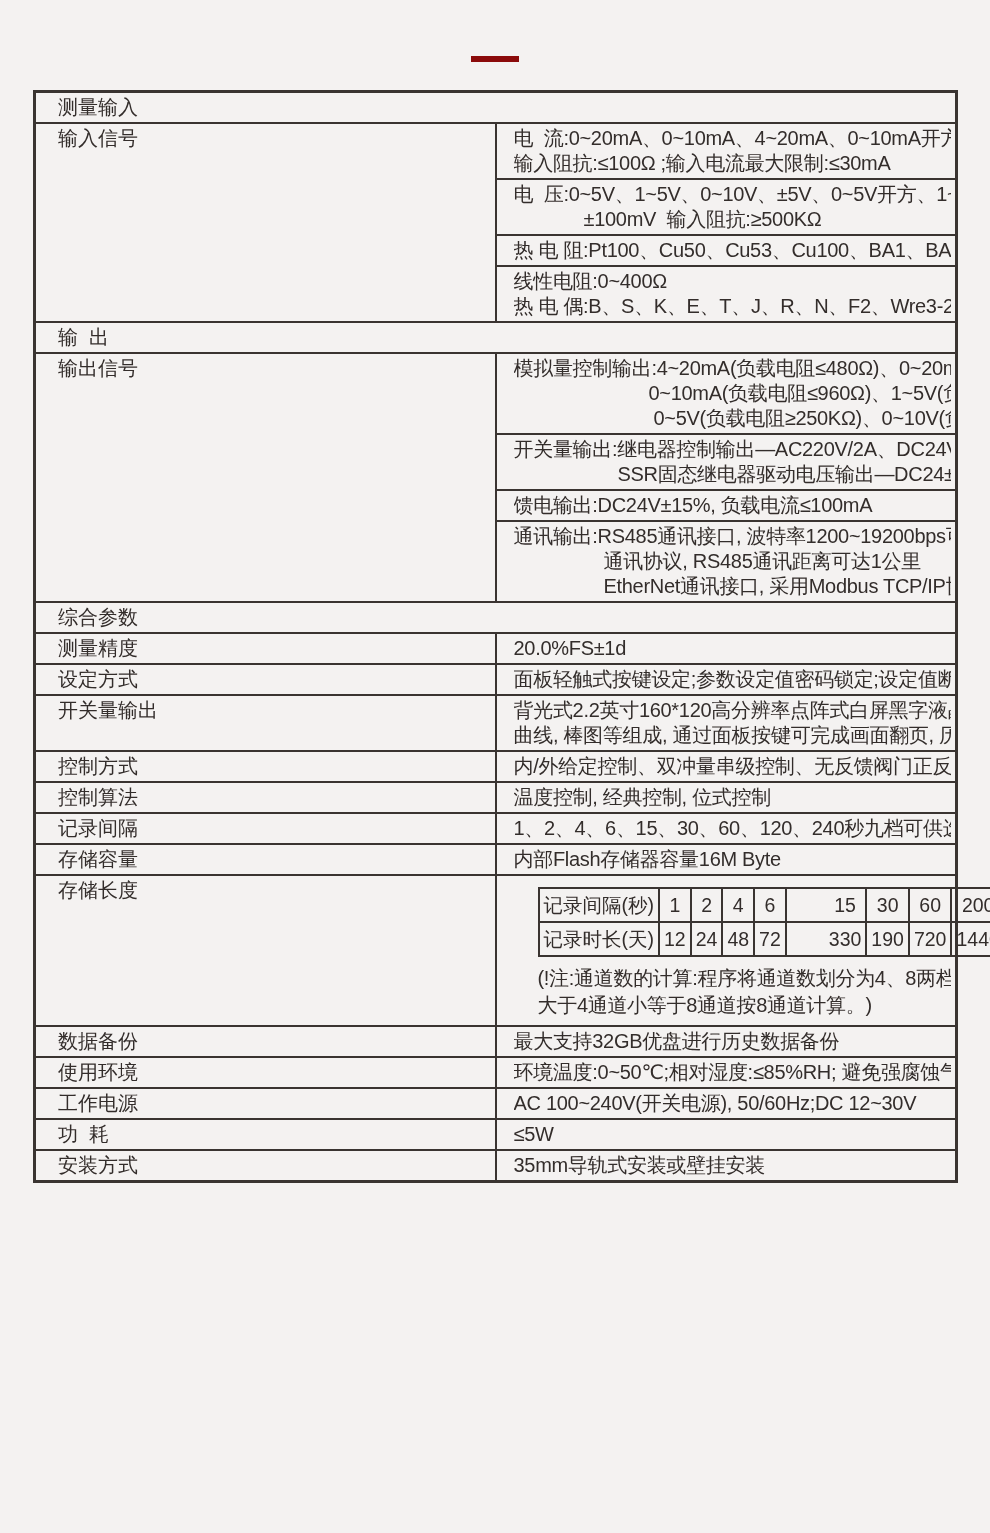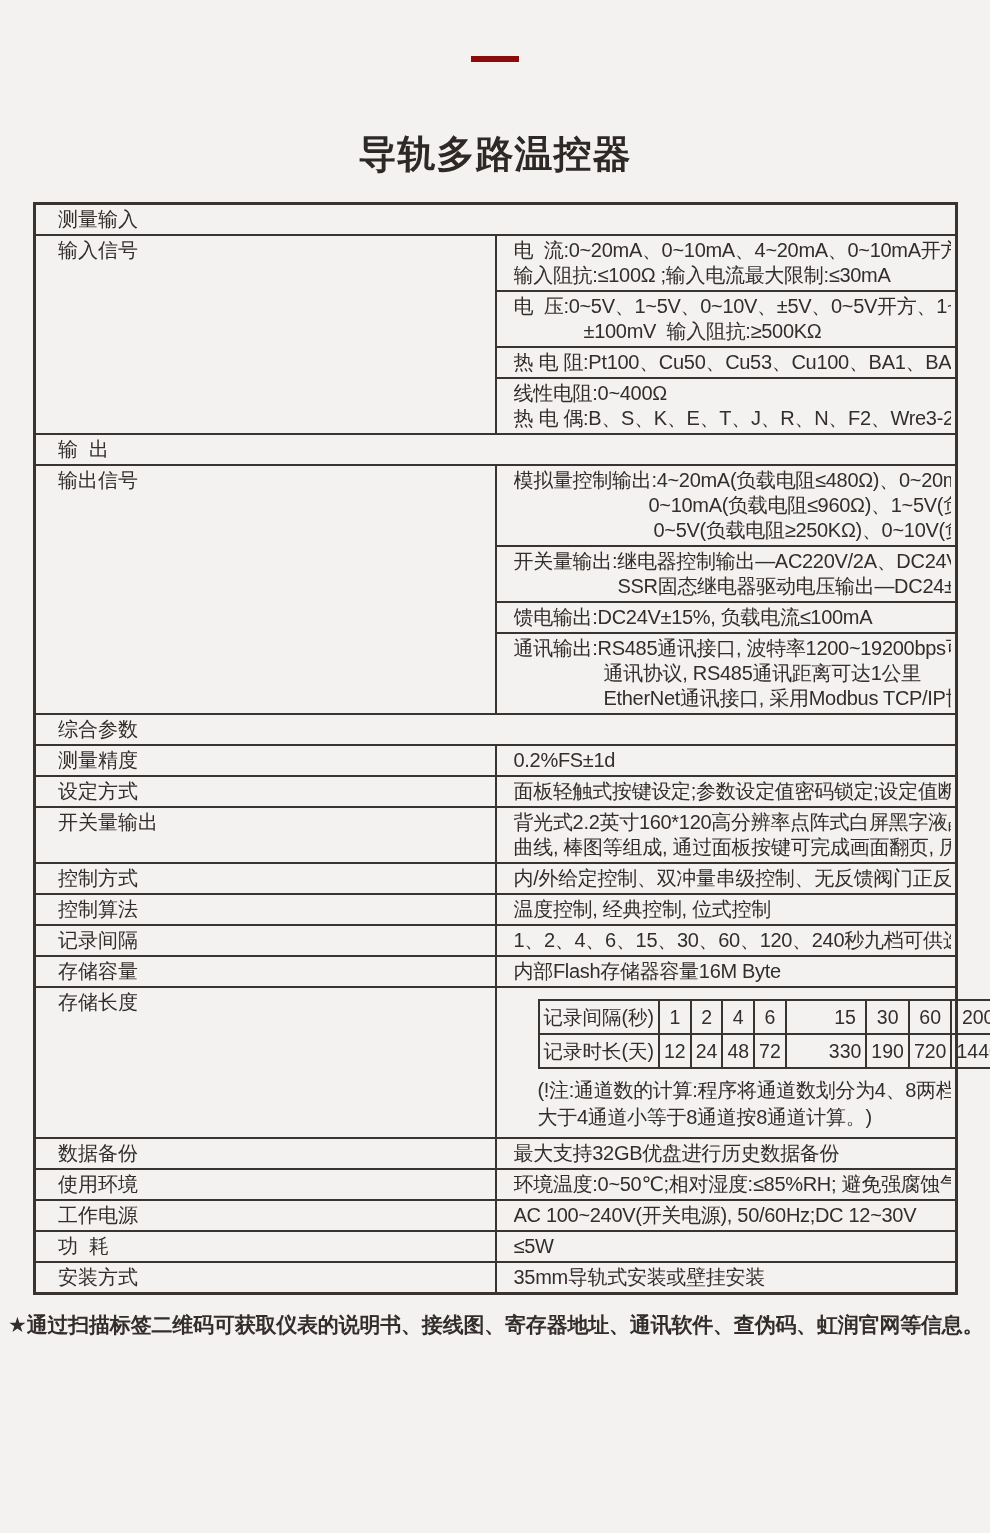--- a/index.html
+++ b/index.html
@@ -56,21 +56,20 @@
     margin: 16px 0 0 8px;
     font-size: 21px; font-weight: 700; letter-spacing: -0.2px;
     white-space: pre; overflow: hidden;
   }
 </style>
 </head>
 <body style="background: rgb(244, 242, 241); color: rgb(51, 45, 43);">
 
 <div class="page">
   <div class="dash" style="background: rgb(139, 11, 11);"></div>
-  <h2 class="subtitle">导轨多路温控器</h2>
   <table class="spec-table">
     <tbody>
         <tr class="section-row">
           <td class="section-cell" colspan="2">测量输入</td>
         </tr>
         <tr class="group-row">
           <td class="lbl" rowspan="4">输入信号</td>
           <td class="content">
             <div class="ln">电  流:0~20mA、0~10mA、4~20mA、0~10mA开方、4~20mA开方</div>
             <div class="ln">输入阻抗:≤100Ω ;输入电流最大限制:≤30mA</div>
@@ -121,21 +120,21 @@
             <div class="ln" style="padding-left: 90px;">通讯协议, RS485通讯距离可达1公里</div>
             <div class="ln" style="padding-left: 90px;">EtherNet通讯接口, 采用Modbus TCP/IP协议, 通讯速率为10/100M自适应</div>
           </td>
         </tr>
         <tr class="section-row">
           <td class="section-cell" colspan="2">综合参数</td>
         </tr>
         <tr class="simple-row">
           <td class="lbl">测量精度</td>
           <td class="content">
-            <div class="ln">0.2%FS±1d</div>
+            <div class="ln">20.0%FS±1d</div>
           </td>
         </tr>
         <tr class="simple-row">
           <td class="lbl">设定方式</td>
           <td class="content">
             <div class="ln">面板轻触式按键设定;参数设定值密码锁定;设定值断电永久保存。</div>
           </td>
         </tr>
         <tr class="simple-row">
           <td class="lbl">开关量输出</td>
@@ -230,14 +229,13 @@
           </td>
         </tr>
         <tr class="simple-row">
           <td class="lbl">安装方式</td>
           <td class="content">
             <div class="ln">35mm导轨式安装或壁挂安装</div>
           </td>
         </tr>
       </tbody>
   </table>
-  <div class="footer">★通过扫描标签二维码可获取仪表的说明书、接线图、寄存器地址、通讯软件、查伪码、虹润官网等信息。</div>
 </div>
 
 </body></html>

